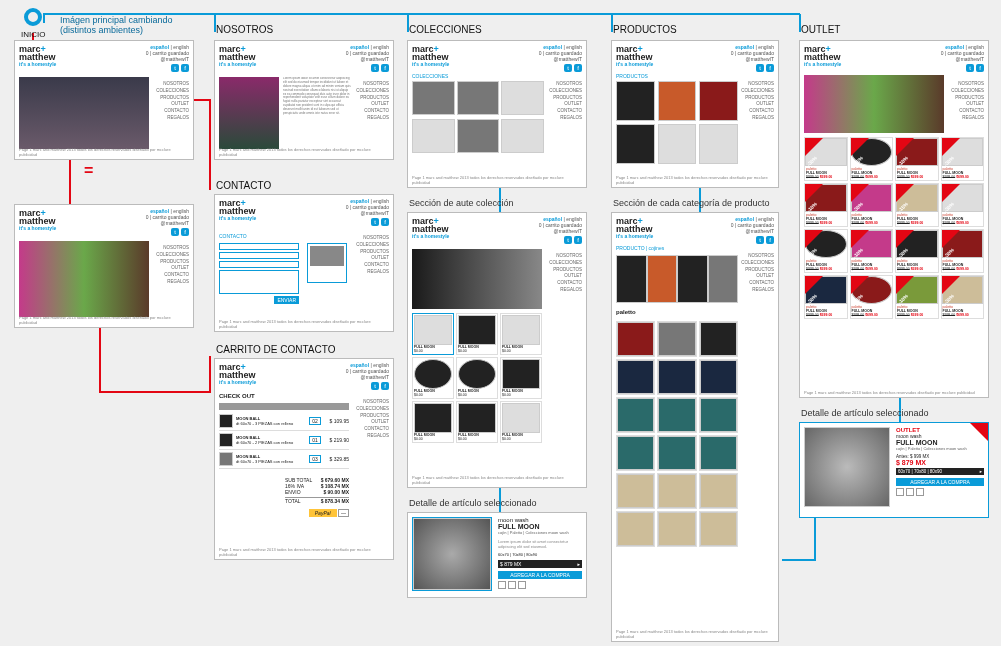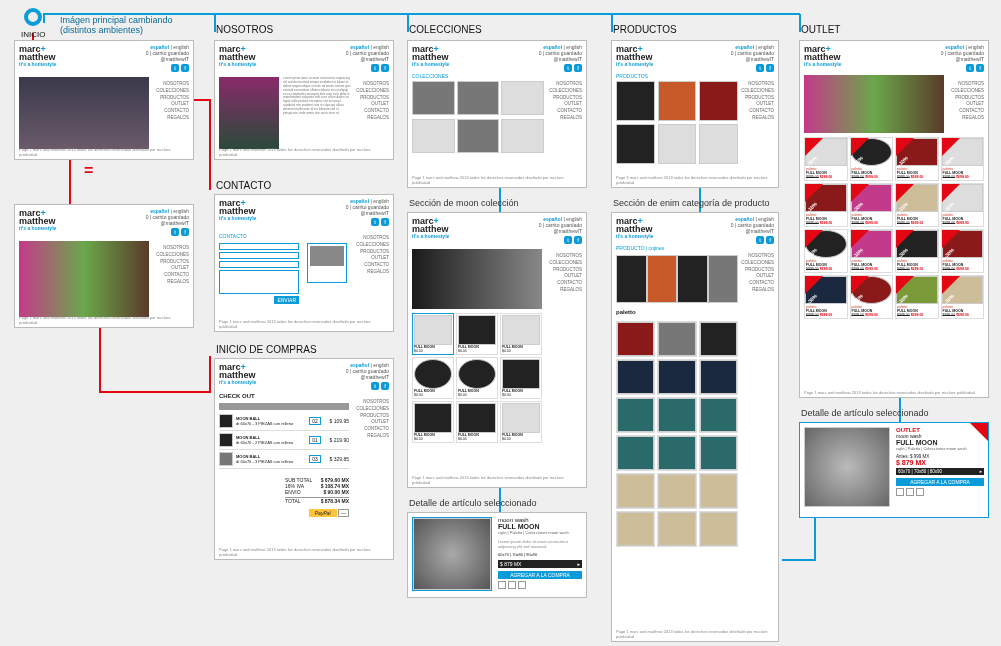--- a/index.html
+++ b/index.html
@@ -64,23 +64,23 @@
 <div class="inicio-ring" style="left:24px; top:8px"></div>
 <div class="lbl" style="left:21px; top:30px; font-size:8px">INICIO</div>
 <div class="sublbl" style="left:60px; top:15px; white-space:pre; color:#0a6a9a">Imágen principal cambiando
 (distintos ambientes)</div>
 
 <div class="lbl" style="left:216px; top:24px">NOSOTROS</div>
 <div class="lbl" style="left:409px; top:24px">COLECCIONES</div>
 <div class="lbl" style="left:613px; top:24px">PRODUCTOS</div>
 <div class="lbl" style="left:801px; top:24px">OUTLET</div>
 <div class="lbl" style="left:216px; top:180px">CONTACTO</div>
-<div class="lbl" style="left:216px; top:344px">INICIO DE COMPRAS</div>
-<div class="sublbl" style="left:409px; top:198px">Sección de moon colección</div>
-<div class="sublbl" style="left:613px; top:198px">Sección de enim categoría de producto</div>
+<div class="lbl" style="left:216px; top:344px">CARRITO DE CONTACTO</div>
+<div class="sublbl" style="left:409px; top:198px">Sección de aute colección</div>
+<div class="sublbl" style="left:613px; top:198px">Sección de cada categoría de producto</div>
 <div class="sublbl" style="left:409px; top:498px">Detalle de artículo seleccionado</div>
 <div class="sublbl" style="left:801px; top:408px">Detalle de artículo seleccionado</div>
 
 <div class="equals" style="left:84px; top:162px">=</div>
 
 <div class="card" style="left:14px; top:40px; width:180px; height:120px">
   <div class="logo"><span>marc</span><span class="plus">+</span><br><span>matthew</span></div>
   <div class="tag">it's a homestyle</div>
   <div class="hdr-right">
     <span class="blue">español</span> | <span>english</span><br>

